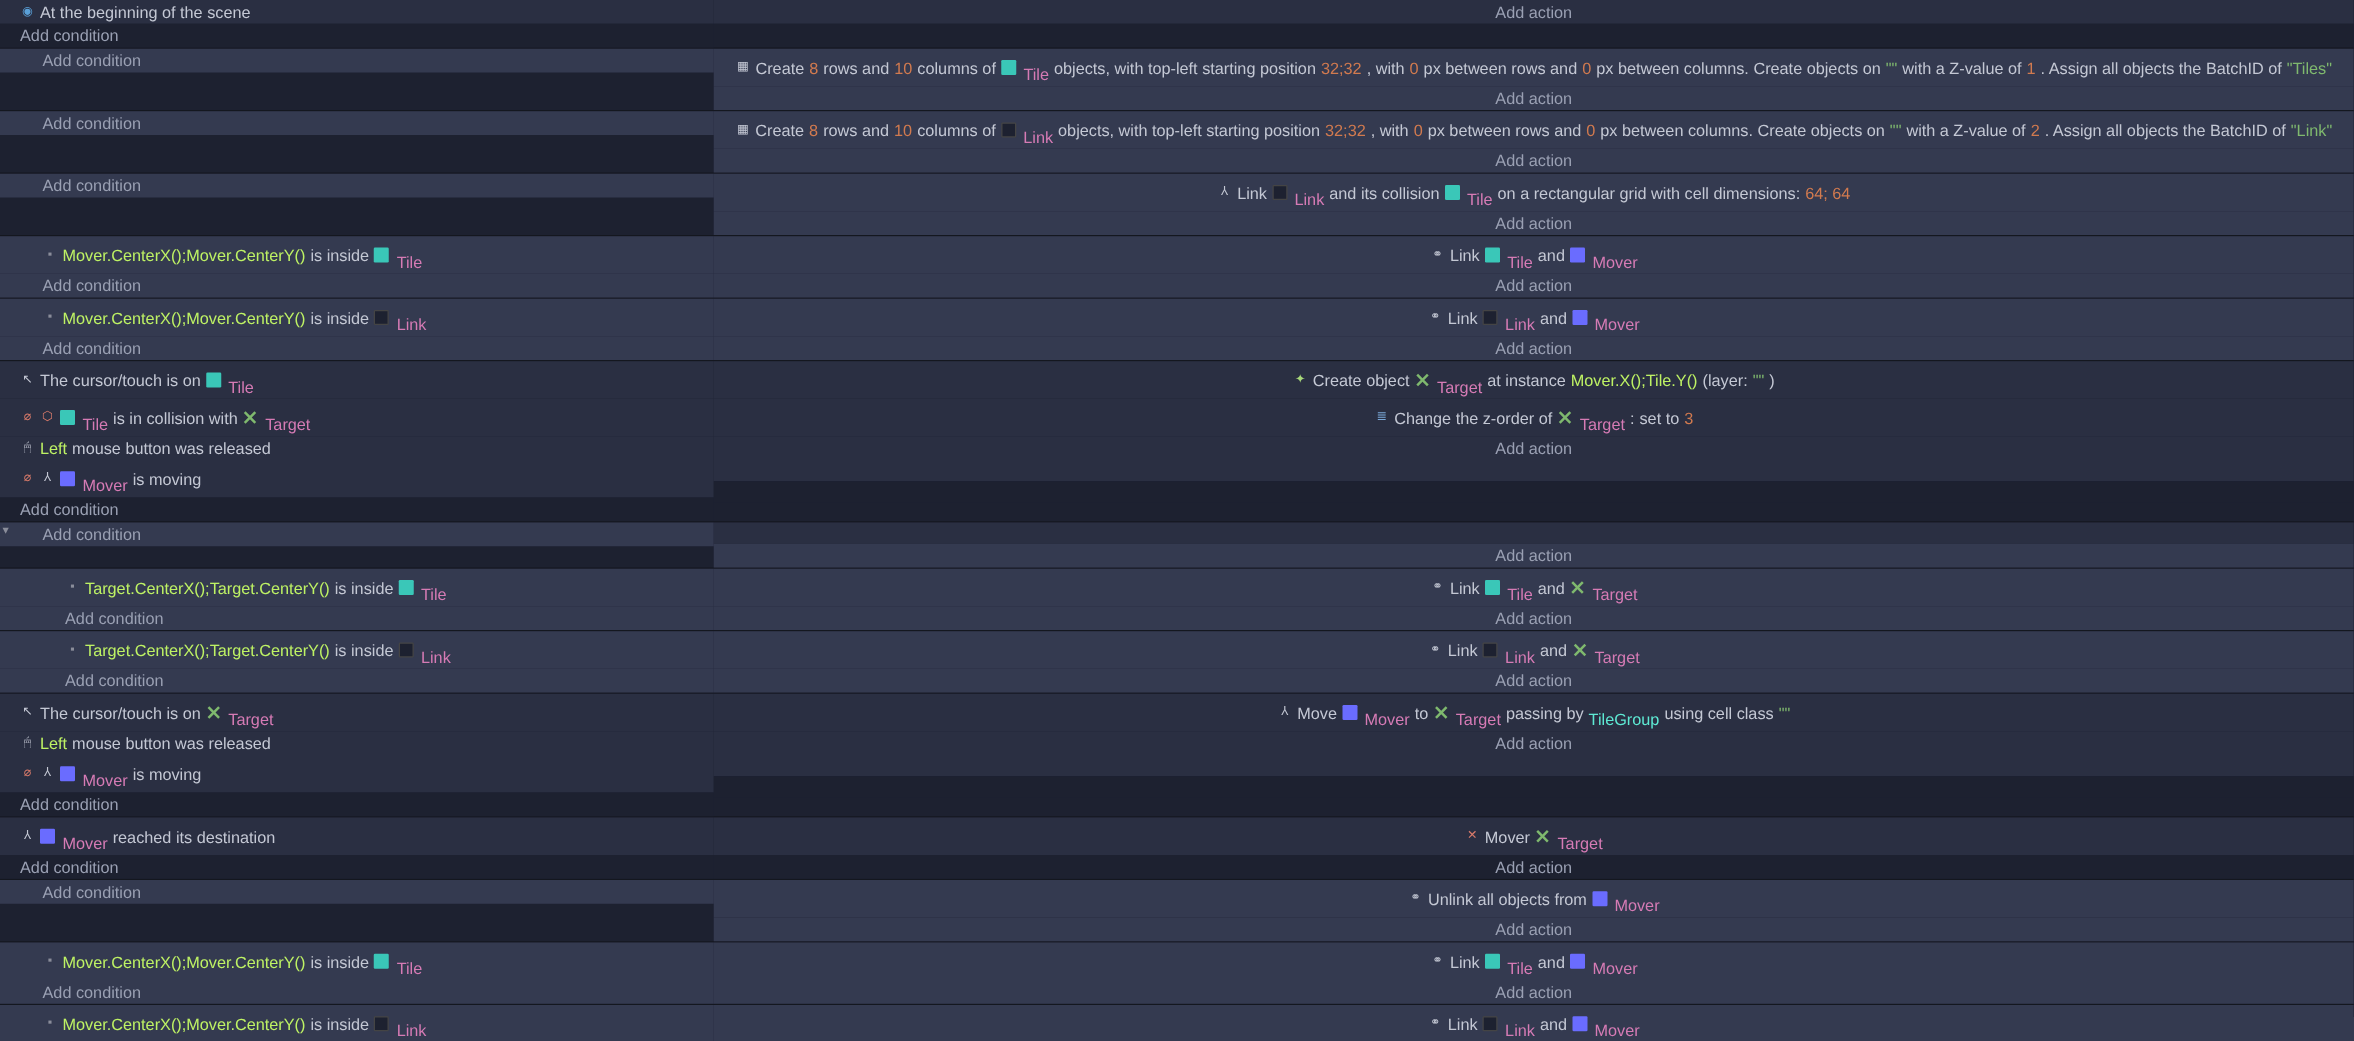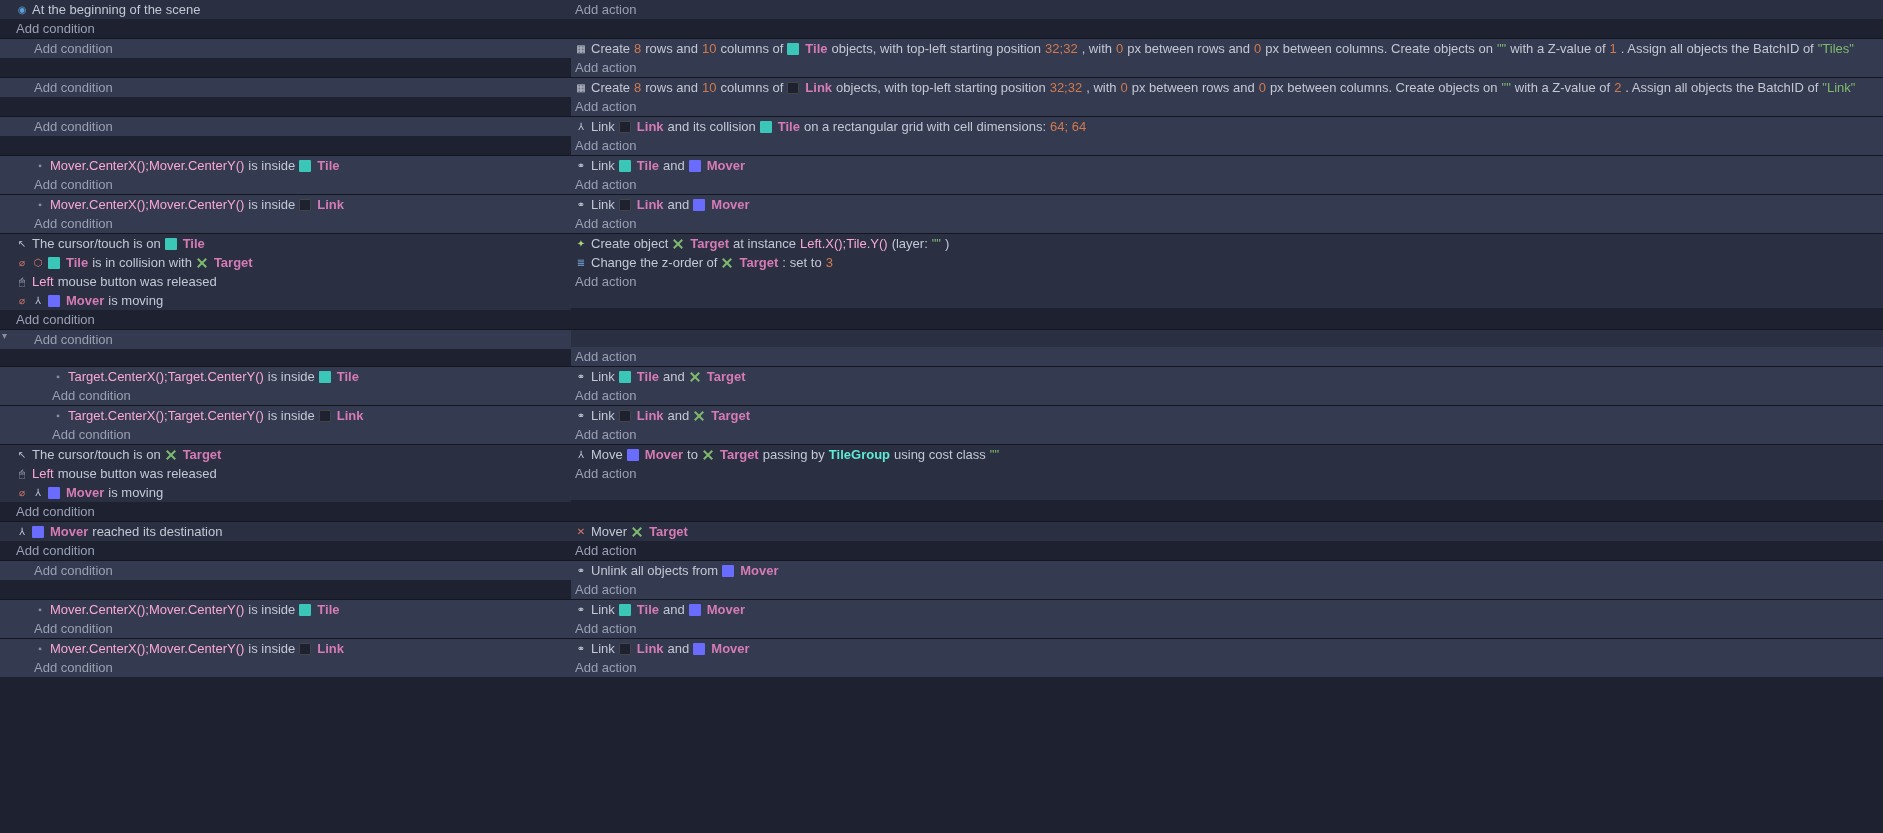--- a/index.html
+++ b/index.html
@@ -22,24 +22,24 @@
     flex-wrap: wrap;
   }
   .header-row { background: #2a2f42; }
   .sub-row { background: #343a50; }
   .darker-row { background: #1d2130; }
   .ind-0 { padding-left: 16px; }
   .ind-1 { padding-left: 34px; }
   .ind-2 { padding-left: 52px; }
   .add-link { color: #9aa0b3; cursor: pointer; }
   .txt { color: #c4c8d4; }
-  .code { color: #f9a8d4; }
+  .code { color: #bef264; }
   .num { color: #d17a4f; }
   .str { color: #7fb96e; }
-  .obj { font-weight: 700; }
+  .obj { font-weight: 400; margin-top: 11px; }
   .obj-tile { color: #d67bb5; }
   .obj-link { color: #d67bb5; }
   .obj-mover { color: #d67bb5; }
   .obj-target { color: #d67bb5; }
   .obj-tilegroup { color: #5eead4; }
   .chip {
     display: inline-block;
     width: 12px; height: 12px;
     vertical-align: -2px;
     margin-right: 2px;
@@ -67,21 +67,21 @@
   .icon-nav { color: #c4c8d4; }
   .icon-link { color: #c4c8d4; }
   .icon-cursor { color: #c4c8d4; }
   .icon-collision { color: #d87a6a; }
   .icon-mouse { color: #c4c8d4; }
   .icon-not { color: #d87a6a; }
   .icon-create { color: #a8d87a; }
   .icon-zorder { color: #7aa8d8; }
   .icon-delete { color: #d87a6a; }
   .icon-point { color: #8a8d9a; }
-  .action-block { padding-left: 4px; }
+  .action-block { padding-left: 4px; justify-content: center; }
   .pair { display: flex; border-top: 1px solid #14171f; }
   .pair > .c-left { width: 571px; flex-shrink: 0; }
   .pair > .c-right { flex: 1; }
   .no-border { border-top: none; }
   .collapse-arrow {
     position: absolute;
     left: 2px;
     color: #8a8d9a;
     font-size: 10px;
     cursor: pointer;
@@ -296,21 +296,21 @@
       <span class="add-link">Add condition</span>
     </div>
   </div>
   <div class="c-right">
     <div class="event-line header-row action-block">
       <span class="icon icon-create">✦</span>
       <span class="txt">Create object </span>
             <span class="chip chip-target"></span>
             <span class="obj obj-target">Target</span>
             <span class="txt"> at instance </span>
-            <span class="code">Left.X();Tile.Y()</span>
+            <span class="code">Mover.X();Tile.Y()</span>
             <span class="txt"> (layer: </span>
             <span class="str">""</span>
             <span class="txt">)</span>
     </div>
     <div class="event-line header-row action-block">
       <span class="icon icon-zorder">≣</span>
       <span class="txt">Change the z-order of </span>
             <span class="chip chip-target"></span>
             <span class="obj obj-target">Target</span>
             <span class="txt">: </span>
@@ -426,21 +426,21 @@
     <div class="event-line header-row action-block">
       <span class="icon icon-nav">⅄</span>
       <span class="txt">Move </span>
             <span class="chip chip-mover"></span>
             <span class="obj obj-mover">Mover</span>
             <span class="txt"> to </span>
             <span class="chip chip-target"></span>
             <span class="obj obj-target">Target</span>
             <span class="txt"> passing by </span>
             <span class="obj obj-tilegroup">TileGroup</span>
-            <span class="txt"> using cost class </span>
+            <span class="txt"> using cell class </span>
             <span class="str">""</span>
     </div>
     <div class="event-line header-row action-block">
       <span class="add-link">Add action</span>
     </div>
     <div class="event-line header-row action-block" style="height:17px;"></div>
     <div class="event-line darker-row action-block" style="height:17px;"></div>
   </div>
 </div>
 

